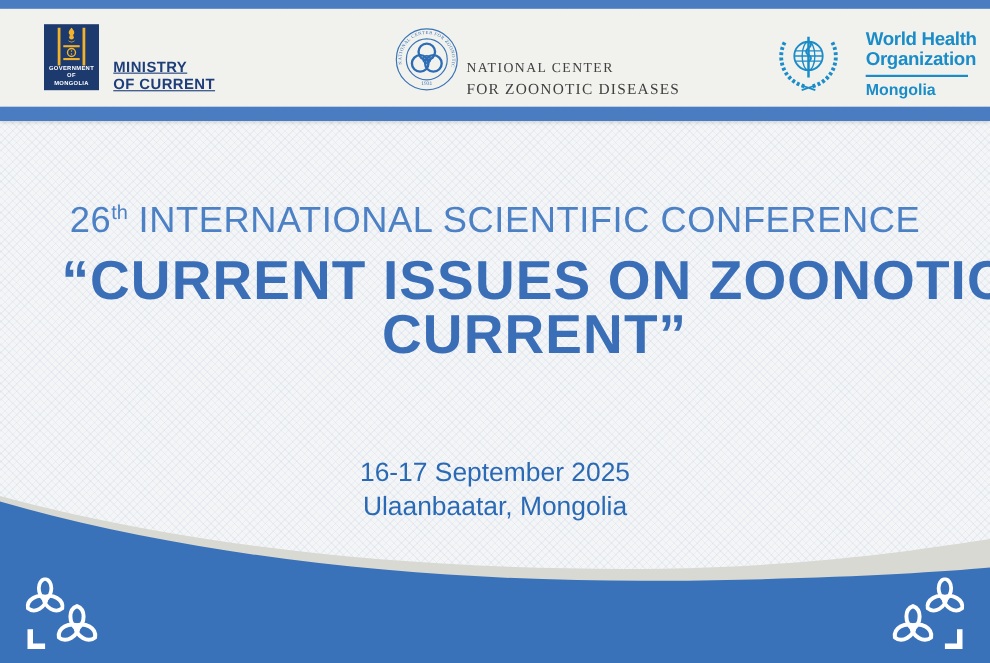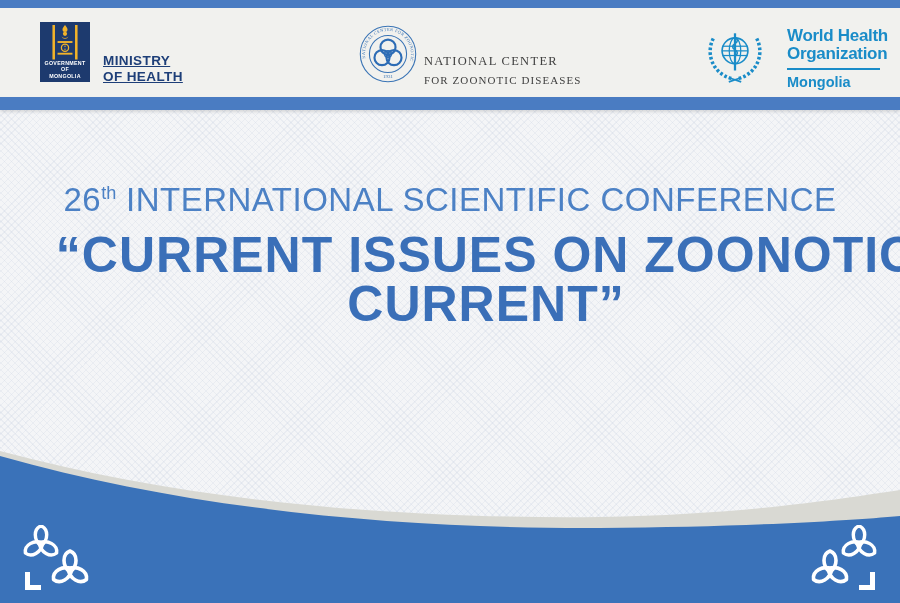--- a/index.html
+++ b/index.html
@@ -26,21 +26,21 @@
   .moh-cap{margin-top:auto;margin-bottom:3px;text-align:center;color:#fff;
     font-size:5.3px;line-height:6.5px;font-weight:bold;letter-spacing:.3px;}
   .moh-name{position:absolute;left:103px;top:45px;color:#1d3e78;font-weight:bold;
     font-size:13.5px;line-height:15.5px;letter-spacing:.4px;text-decoration:underline;}
 
   
   .nczd-seal{position:absolute;left:359px;top:17px;}
   .nczd-name{position:absolute;left:424px;top:46px;color:#404040;
     font-family:"Liberation Serif", serif;}
   .nczd-name .l1{display:block;font-size:12.5px;letter-spacing:1.3px;}
-  .nczd-name .l2{display:block;font-size:11px;letter-spacing:1.1px;margin-top:5px;}
+  .nczd-name .l2{display:block;font-size:14px;letter-spacing:1.1px;margin-top:5px;}
 
   
   .who-emblem{position:absolute;left:704px;top:15px;}
   .who-text{position:absolute;left:771px;top:19px;color:#1a8cc8;margin-left:16px;}
   .who-name span{display:block;font-weight:bold;font-size:17px;line-height:18px;letter-spacing:-.3px;}
   .who-rule{width:93px;height:2px;background:#1a8cc8;margin:5px 0 4px 0;}
   .who-country{font-weight:bold;font-size:14.5px;}
 
   
   .heading{position:absolute;top:181px;left:0;width:900px;margin:0;text-align:center;
@@ -80,21 +80,21 @@
           <rect x="7.5" y="35.4" width="19" height="2.4"></rect>
         </g>
       </svg>
       <div class="moh-cap">
         <span style="display:block">GOVERNMENT OF</span>
         <span style="display:block">MONGOLIA</span>
       </div>
     </div>
     <div class="moh-name">
       <span style="display:block">MINISTRY</span>
-      <span style="display:block">OF HEALTH</span>
+      <span style="display:block">OF CURRENT</span>
     </div>
 
     <svg class="nczd-seal" width="58" height="58" viewBox="0 0 54 54" aria-hidden="true">
       <circle cx="27" cy="27" r="25.8" fill="none" stroke="#3a74b5" stroke-width="1"></circle>
       <circle cx="27" cy="27" r="17.3" fill="none" stroke="#3a74b5" stroke-width="1"></circle>
       <defs>
           <path id="sealTopArc" d="M 6.5,33 A 21.4,21.4 0 1 1 47.5,33"></path>
         </defs>
       <text font-size="4" letter-spacing=".4" fill="#3a74b5" font-family="Liberation Serif, serif">
         <textPath href="#sealTopArc" startOffset="2">NATIONAL CENTER FOR ZOONOTIC DISEASES</textPath>
@@ -138,20 +138,24 @@
 
   <div class="mid-strip"></div>
 
   <h2 class="heading"><span>26</span><sup>th</sup><span> INTERNATIONAL SCIENTIFIC CONFERENCE</span></h2>
 
   <h1 class="title">
     <span>“CURRENT ISSUES ON ZOONOTIC</span>
     <span>CURRENT”</span>
   </h1>
 
+  <div class="when">
+    <div>16-17 September 2025</div>
+    <div>Ulaanbaatar, Mongolia</div>
+  </div>
 
   <svg class="wave" viewBox="0 0 900 160" preserveAspectRatio="none" aria-hidden="true">
     <path d="M0,8 C200,62 420,76 600,74 C740,72 840,56 900,47 L900,160 L0,160 Z" fill="#d9d9d3"></path>
     <path d="M0,13 C200,70 420,86 600,85 C740,84 845,78 900,73 L900,160 L0,160 Z" fill="#3a72b9"></path>
   </svg>
 
   <svg width="0" height="0" style="position:absolute">
     <defs>
       <g id="knot">
         <g stroke="#fff" stroke-width="3.6" fill="none" stroke-linejoin="round">

